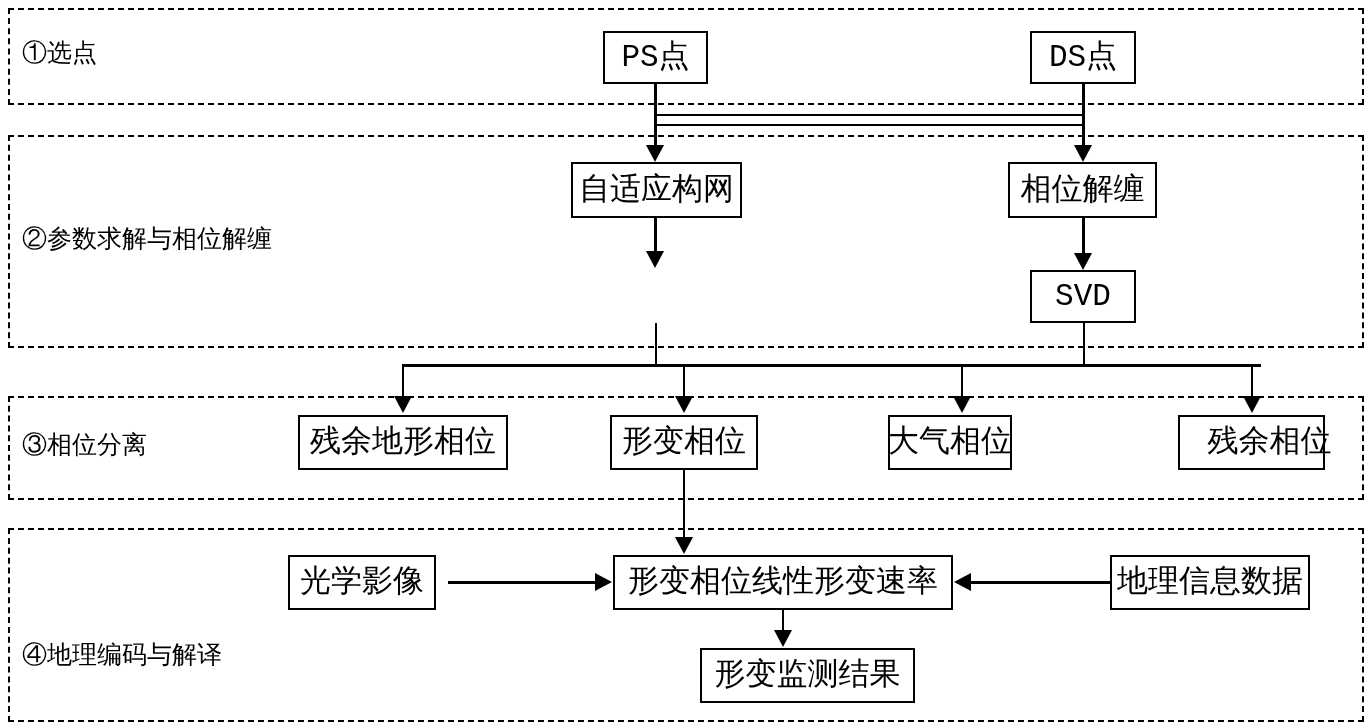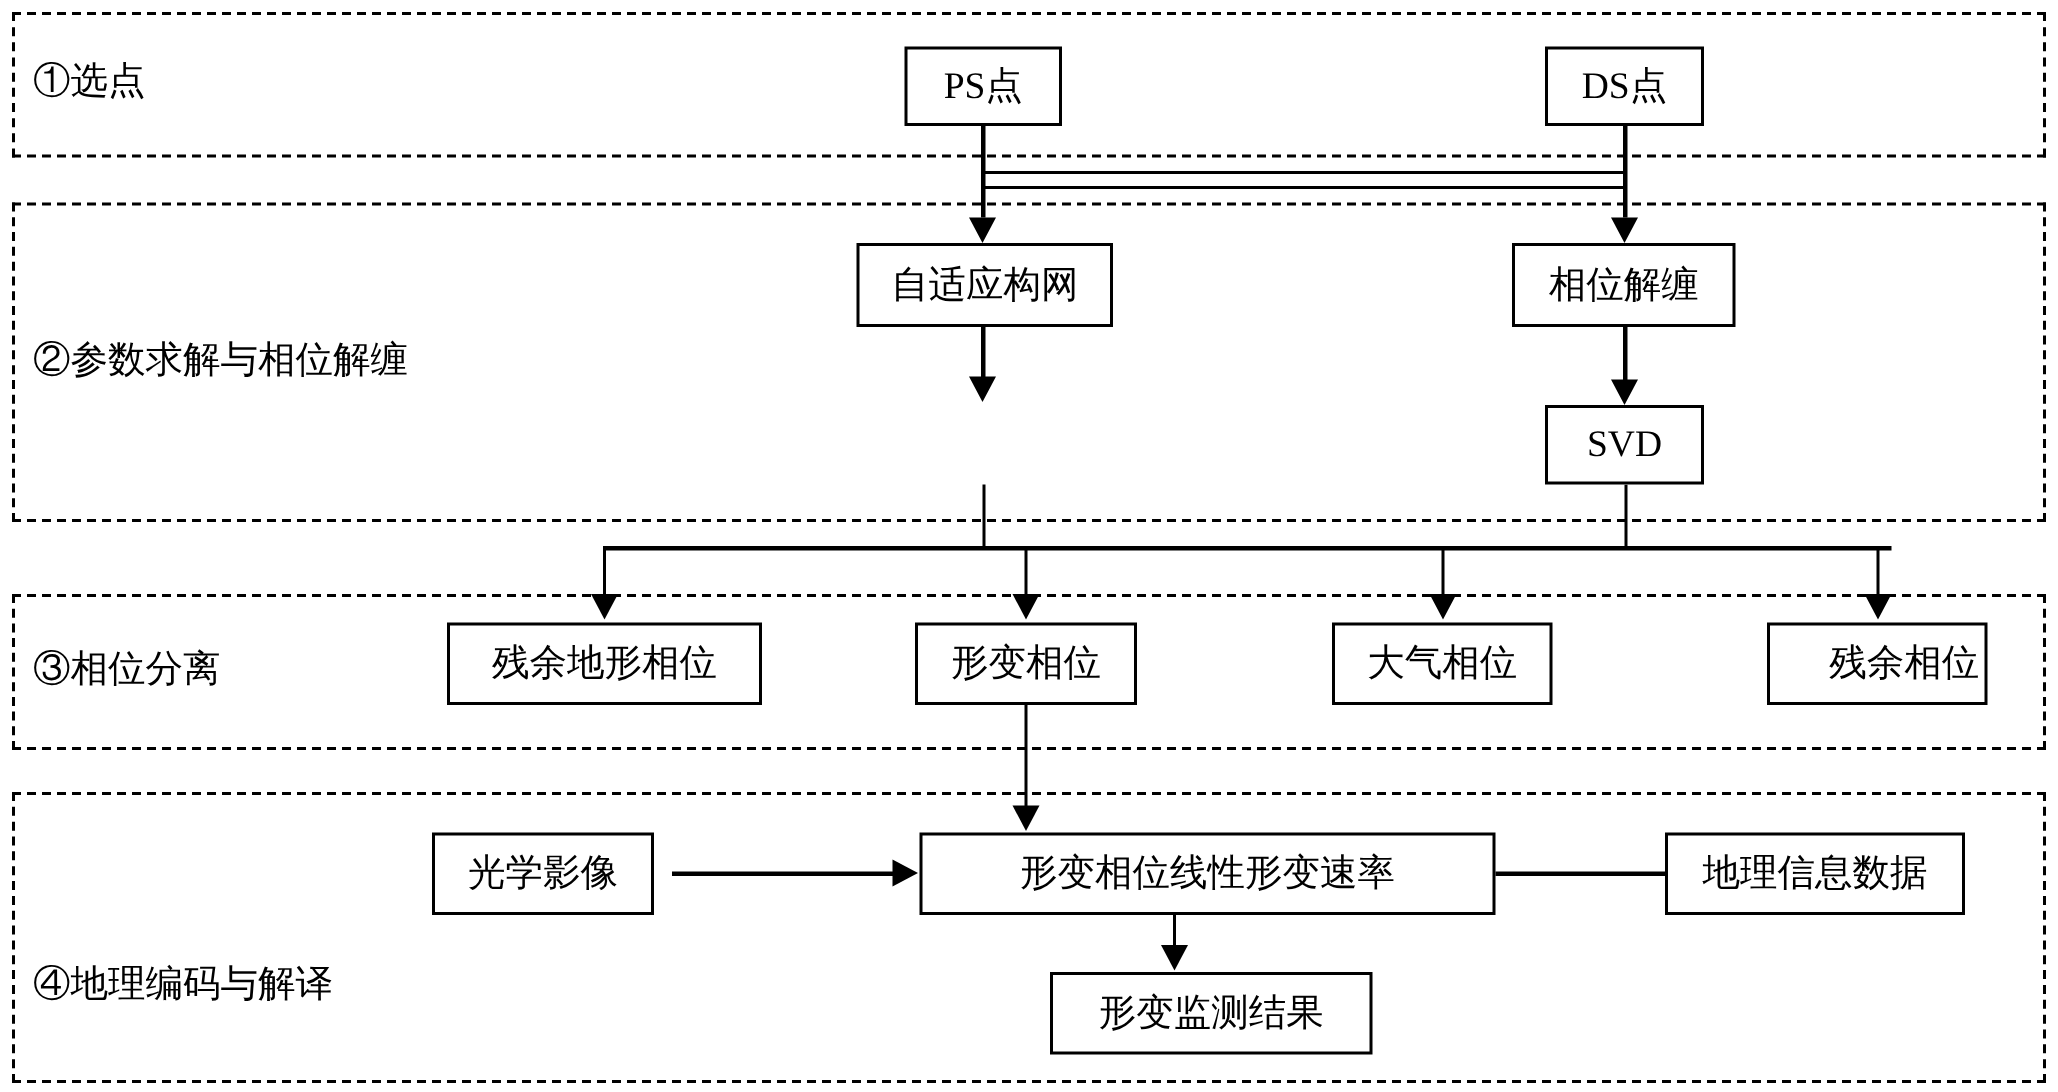--- a/index.html
+++ b/index.html
@@ -1,20 +1,20 @@
 <!DOCTYPE html>
 <html><head>
 <meta charset="utf-8">
 <style>
   html,body{margin:0;padding:0;background:#ffffff;}
   #stage{
     position:relative;
     width:1372px;height:728px;
     background:#ffffff;
-    font-family:Liberation Serif, serif;
+    font-family:Liberation Mono, monospace;
     overflow:hidden;
   }
   .section{
     position:absolute;
     border:2px dashed #000000;
     box-sizing:border-box;
   }
   .section-label{
     position:absolute;
     font-size:25px;
@@ -23,21 +23,21 @@
     line-height:1;
   }
   .node{
     position:absolute;
     box-sizing:border-box;
     border:2px solid #000000;
     background:#ffffff;
     display:flex;
     align-items:center;
     justify-content:center;
-    font-size:25px;
+    font-size:31px;
     color:#000000;
     white-space:nowrap;
     line-height:1;
     z-index:5;
   }
   .vline{position:absolute;background:#000000;width:2px;z-index:2;}
   .hline{position:absolute;background:#000000;height:2px;z-index:2;}
   .vline.thick{width:3px;}
   .hline.thick{height:3px;}
   .arrow-down{
@@ -123,20 +123,20 @@
   <div class="vline" style="left:782px;top:610px;height:21px;"></div>
   <div class="arrow-down" style="left:774px;top:630px;"></div>
 
   <div class="node" style="left:603px;top:31px;width:105px;height:53px;">PS点</div>
   <div class="node" style="left:1030px;top:31px;width:106px;height:53px;">DS点</div>
   <div class="node" style="left:571px;top:162px;width:171px;height:56px;">自适应构网</div>
   <div class="node" style="left:1008px;top:162px;width:149px;height:56px;">相位解缠</div>
   <div class="node" style="left:1030px;top:270px;width:106px;height:53px;">SVD</div>
   <div class="node" style="left:298px;top:415px;width:210px;height:55px;">残余地形相位</div>
   <div class="node" style="left:610px;top:415px;width:148px;height:55px;">形变相位</div>
-  <div class="node" style="left:888px;top:415px;width:147px;height:55px;">大气相位</div>
+  <div class="node" style="left:888px;top:415px;width:124px;height:55px;">大气相位</div>
   <div class="node" style="left:1178px;top:415px;width:147px;height:55px;padding-left:36px;">残余相位</div>
   <div class="node" style="left:288px;top:555px;width:148px;height:55px;">光学影像</div>
-  <div class="node" style="left:613px;top:555px;width:384px;height:55px;">形变相位线性形变速率</div>
+  <div class="node" style="left:613px;top:555px;width:340px;height:55px;">形变相位线性形变速率</div>
   <div class="node" style="left:1110px;top:555px;width:200px;height:55px;">地理信息数据</div>
   <div class="node" style="left:675px;top:648px;width:215px;height:55px;margin-left:25px;">形变监测结果</div>
 
 </div>
 
 </body></html>

